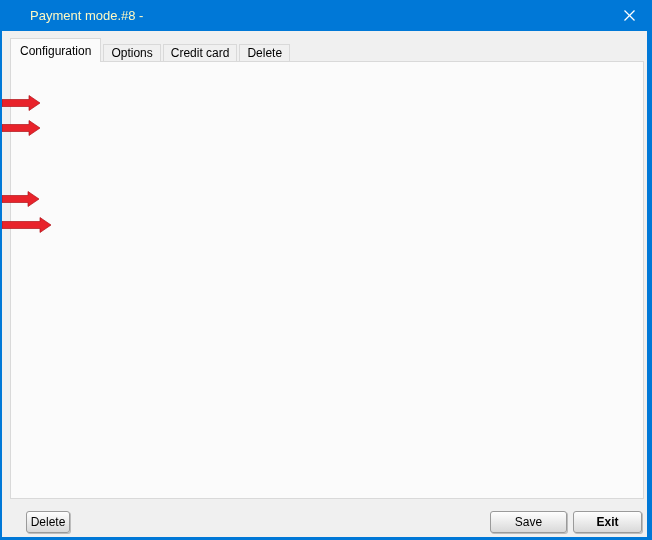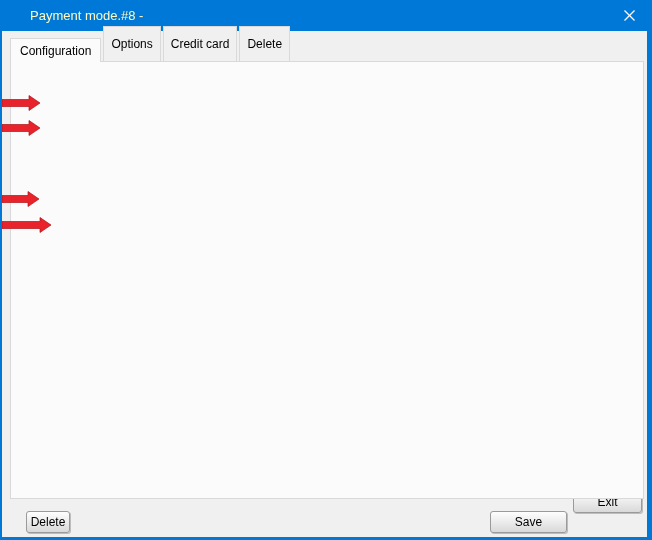--- a/index.html
+++ b/index.html
@@ -9,21 +9,21 @@
   .window { position:relative; width:652px; height:540px; background:#f0f0f0;
             border-left:2px solid #0078d7; border-right:5px solid #0078d7; border-bottom:3px solid #0078d7; overflow:hidden; }
 
   
   .titlebar { position:absolute; left:-2px; top:0; width:652px; height:31px; background:#0078d7; }
   .title { position:absolute; left:30px; top:0; line-height:31px; color:#fef9c3; font-size:13px; }
   .close-btn { position:absolute; right:0; top:0; width:46px; height:31px; display:flex; align-items:center; justify-content:center; cursor:pointer; }
 
   
   .tabs { position:absolute; left:8px; top:38px; height:24px; display:flex; align-items:flex-end; z-index:3; }
-  .tab { height:36px; background:#f0f0f0; border:1px solid #d9d9d9; display:flex; align-items:center; padding:0 7px; margin-right:2px; cursor:pointer; }
+  .tab { height:18px; background:#f0f0f0; border:1px solid #d9d9d9; display:flex; align-items:center; padding:0 7px; margin-right:2px; cursor:pointer; }
   .tab.active { height:24px; background:#fbfbfb; border-bottom:none; padding:0 9px; }
 
   .tabpage { position:absolute; left:8px; top:61px; width:634px; height:438px; background:#fbfbfb; border:1px solid #d9d9d9; z-index:1; }
 
   
   .groupbox { position:absolute; border:1px solid #dcdcdc; }
   .grouplabel { position:absolute; top:-8px; left:9px; background:#fbfbfb; padding:0 4px; display:flex; align-items:center; gap:5px; white-space:nowrap; }
 
   .lbl { position:absolute; height:22px; line-height:22px; white-space:nowrap; }
   .lbl.dis { color:#9a9a9a; }
@@ -174,21 +174,21 @@
   <span class="cb dis" style="left:37px; top:443px;"></span>
   <div class="lbl dis" style="left:57px; top:439px;">Symbol</div>
   <input class="tb dis small" style="left: 135px; top: 439px; width: 61px;" value="">
 
   <span class="cb dis" style="left:37px; top:468px;"></span>
   <div class="lbl dis" style="left:57px; top:464px;">Decimals</div>
   <input class="tb dis small" style="left: 135px; top: 464px; width: 61px;" value="0">
 
   <div class="push-btn" style="left:24px; top:511px; width:44px;">Delete</div>
   <div class="push-btn" style="left:488px; top:511px; width:77px;">Save</div>
-  <div class="push-btn" style="left:571px; top:491px; width:69px;">Exit</div>
+  <div class="push-btn" style="left:571px; top:511px; width:69px;font-weight:bold;">Exit</div>
 
   <svg class="arrow-svg" style="top:95px;" width="38" height="16" viewBox="0 0 38 16">
     <polygon points="0,4.5 27,4.5 27,0.5 38,8 27,15.5 27,11.5 0,11.5" fill="#e8232b" stroke="#b01218" stroke-width="0.7"></polygon>
   </svg>
   <svg class="arrow-svg" style="top:120px;" width="38" height="16" viewBox="0 0 38 16">
     <polygon points="0,4.5 27,4.5 27,0.5 38,8 27,15.5 27,11.5 0,11.5" fill="#e8232b" stroke="#b01218" stroke-width="0.7"></polygon>
   </svg>
   <svg class="arrow-svg" style="top:191px;" width="37" height="16" viewBox="0 0 37 16">
     <polygon points="0,4.5 26,4.5 26,0.5 37,8 26,15.5 26,11.5 0,11.5" fill="#e8232b" stroke="#b01218" stroke-width="0.7"></polygon>
   </svg>

